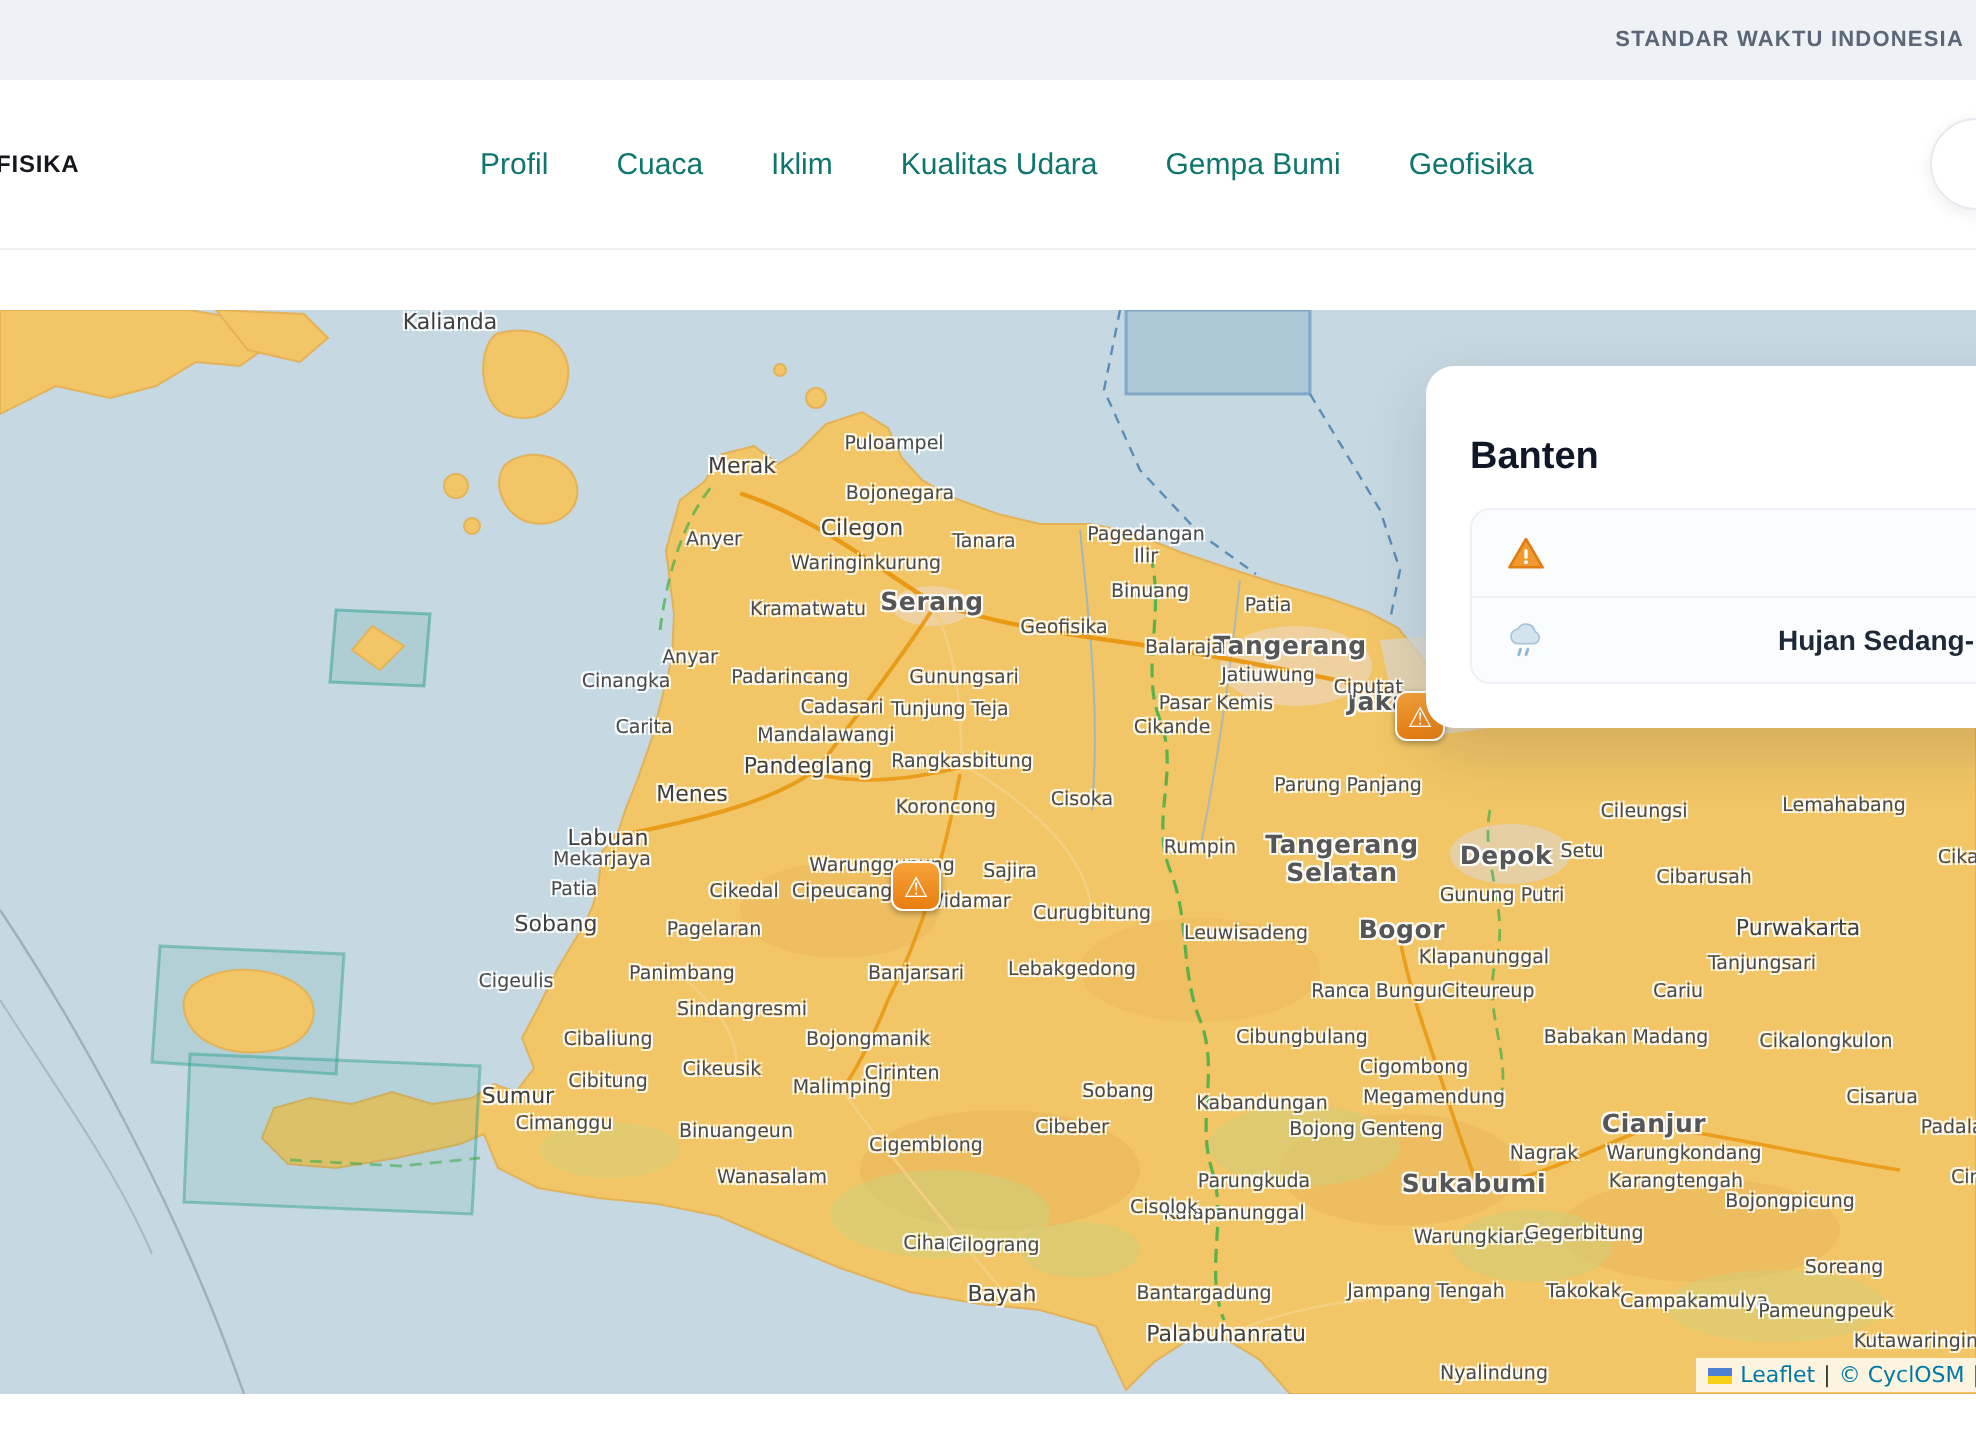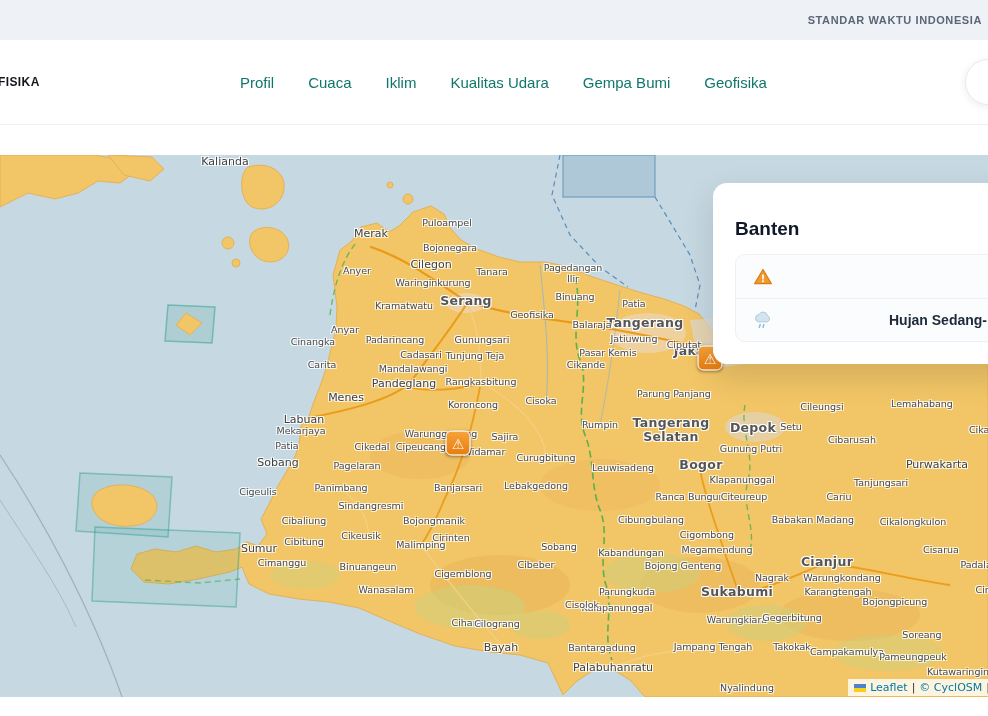--- a/index.html
+++ b/index.html
@@ -231,21 +231,21 @@
       <span class="map-label lg" style="left: 701px; top: 310px;">Bogor</span>
       <span class="map-label md" style="left: 278px; top: 308px;">Sobang</span>
       <span class="map-label sm" style="left: 357px; top: 311px;">Pagelaran</span>
       <span class="map-label sm" style="left: 451px; top: 333px; padding-left: 14px;">Banjarsari</span>
       <span class="map-label sm" style="left: 536px; top: 331px;">Lebakgedong</span>
       <span class="map-label sm" style="left: 742px; top: 325px;">Klapanunggal</span>
       <span class="map-label sm" style="left: 689px; top: 342px;">Ranca Bungur</span>
       <span class="map-label sm" style="left: 744px; top: 342px;">Citeureup</span>
       <span class="map-label sm" style="left: 839px; top: 342px;">Cariu</span>
       <span class="map-label sm" style="left: 881px; top: 328px;">Tanjungsari</span>
-      <span class="map-label md" style="left: 937px; top: 310px;">Purwakarta</span>
+      <span class="map-label md" style="left: 899px; top: 310px;">Purwakarta</span>
       <span class="map-label sm" style="left: 258px; top: 337px;">Cigeulis</span>
       <span class="map-label sm" style="left: 341px; top: 333px;">Panimbang</span>
       <span class="map-label sm" style="left: 371px; top: 351px;">Sindangresmi</span>
       <span class="map-label sm" style="left: 304px; top: 366px;">Cibaliung</span>
       <span class="map-label sm" style="left: 434px; top: 366px;">Bojongmanik</span>
       <span class="map-label sm" style="left: 361px; top: 381px;">Cikeusik</span>
       <span class="map-label sm" style="left: 304px; top: 387px;">Cibitung</span>
       <span class="map-label md" style="left: 259px; top: 394px;">Sumur</span>
       <span class="map-label sm" style="left: 282px; top: 408px;">Cimanggu</span>
       <span class="map-label sm" style="left: 421px; top: 390px;">Malimping</span>

